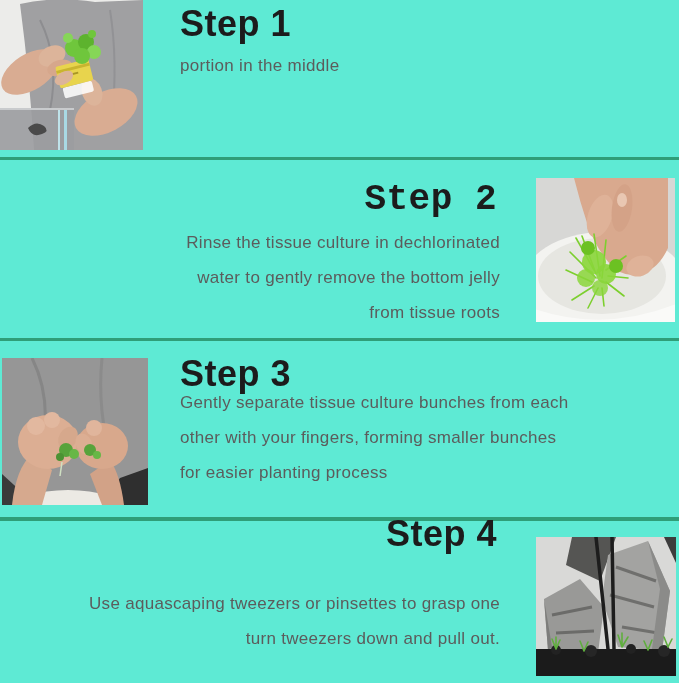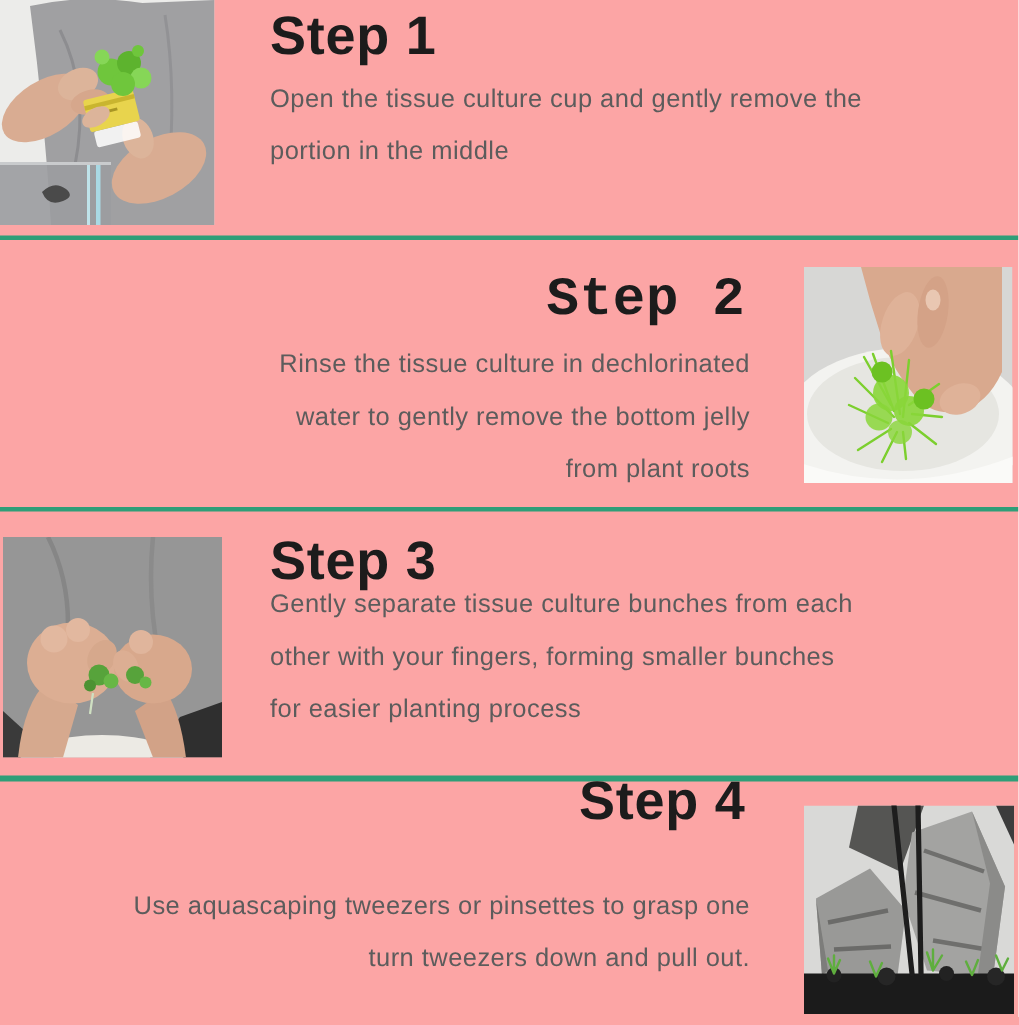--- a/index.html
+++ b/index.html
@@ -1,19 +1,19 @@
 <!DOCTYPE html>
 <html><head>
 <meta charset="utf-8">
 <style>
   html,body{margin:0;padding:0;background:#ffffff;}
   .page{
     position:relative;
     width:679px;height:683px;
-    background:#fca5a5;
+    background:#5eead4;
     overflow:hidden;
     font-family:"Liberation Sans","DejaVu Sans",sans-serif;
   }
   .photo{position:absolute;display:block;}
   .photo1{left:0;top:0;width:143px;height:150px;}
   .photo2{left:536px;top:178px;width:139px;height:144px;}
   .photo3{left:2px;top:358px;width:146px;height:147px;}
   .photo4{left:536px;top:537px;width:140px;height:139px;}
   .title{
     position:absolute;
@@ -94,31 +94,30 @@
     <g>
       <rect x="0" y="108" width="74" height="42" fill="#9b9ca0" opacity="0.9"></rect>
       <rect x="0" y="108" width="74" height="2" fill="#c9cbcd"></rect>
       <rect x="58" y="110" width="2" height="40" fill="#bfe3ea"></rect>
       <rect x="64" y="110" width="3" height="40" fill="#a9d9e4"></rect>
       <path d="M28,128 q8,-8 16,-2 q6,5 -2,8 q-10,4 -14,-6 Z" fill="#4a4a4a"></path>
     </g>
   </svg>
   <h1 class="title t1">Step 1</h1>
   <div class="body b1">
-    <div>Open the tissue culture cup and gently remove the</div>
     <div>portion in the middle</div>
   </div>
 
   <div class="divider d1"></div>
 
   <h1 class="title t2">Step 2</h1>
   <div class="body b2">
     <div>Rinse the tissue culture in dechlorinated</div>
     <div>water to gently remove the bottom jelly</div>
-    <div>from plant roots</div>
+    <div>from tissue roots</div>
   </div>
   <svg class="photo photo2" viewBox="0 0 139 144" xmlns="http://www.w3.org/2000/svg">
     <rect width="139" height="144" fill="#d7d7d5"></rect>
 
     <g>
       <ellipse cx="68" cy="106" rx="82" ry="52" fill="#f3f3f0"></ellipse>
       <ellipse cx="66" cy="98" rx="64" ry="38" fill="#e6e6e1"></ellipse>
       <path d="M-10,128 Q68,158 150,122 L150,144 L-10,144 Z" fill="#fafaf8"></path>
     </g>
 

